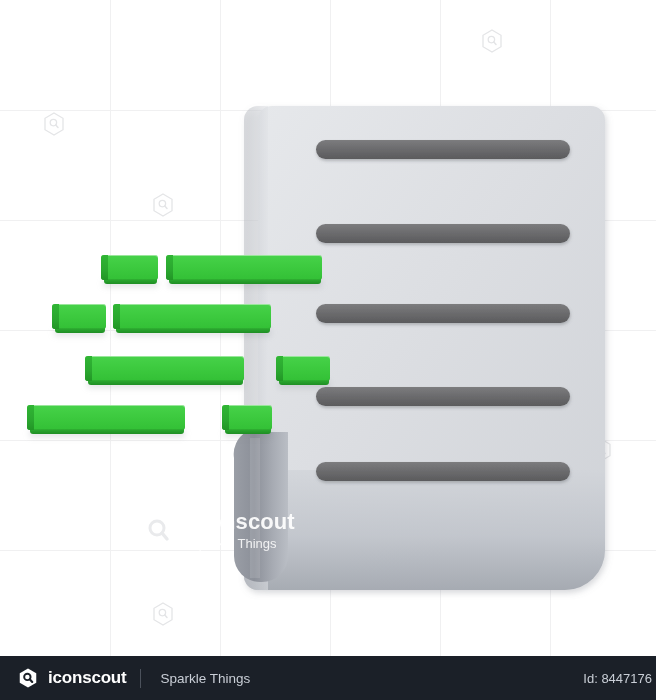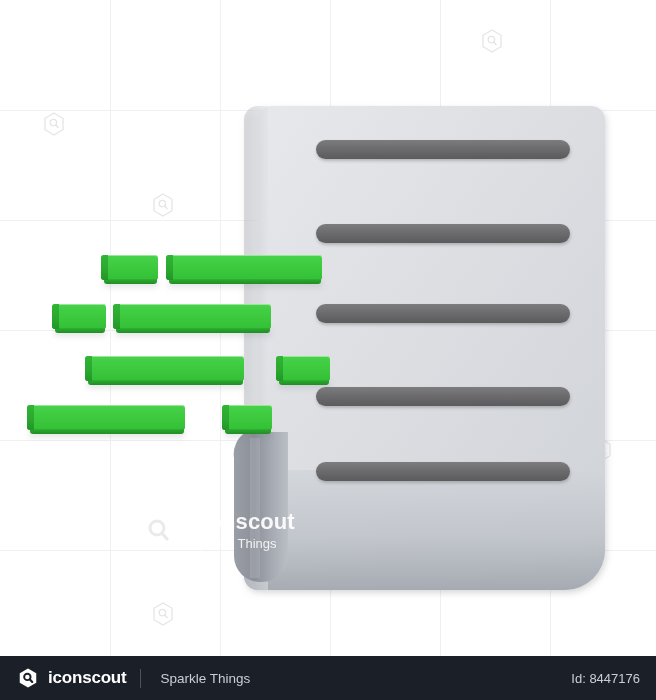--- a/index.html
+++ b/index.html
@@ -107,21 +107,21 @@
     height: 19px;
     background: #4b515b;
     margin: 0 11px 0 4px;
   }
   #pack-name {
     color: #c9ced6;
     font-size: 13.5px;
   }
   #footer-right {
     margin-left: auto;
-    margin-right: 16px;
+    margin-right: 4px;
     color: #c9ced6;
     font-size: 13px;
   }
 
   
   #watermark {
     position: absolute;
     left: 136px; top: 508px;
     display: flex;
     align-items: center;

